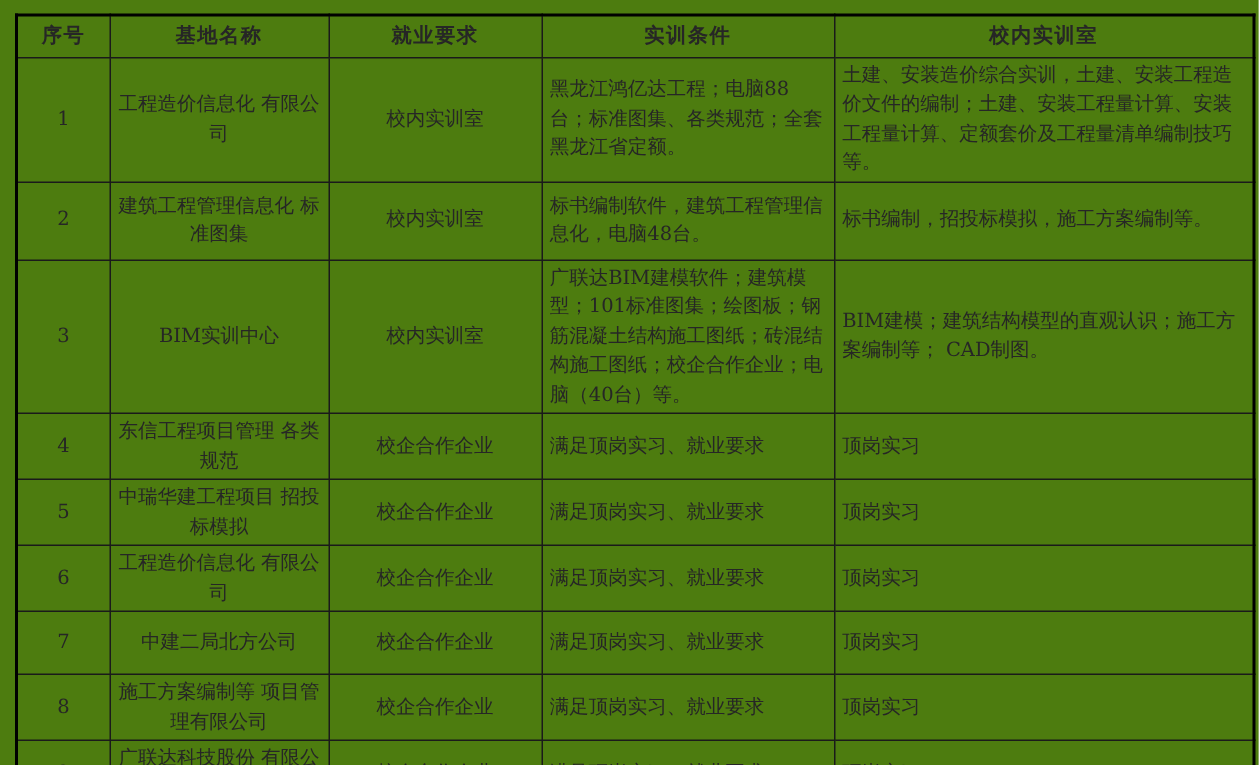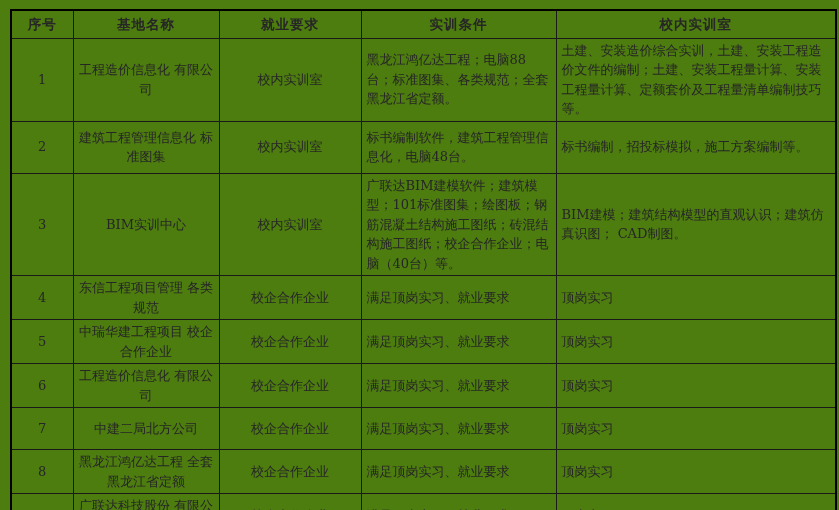--- a/index.html
+++ b/index.html
@@ -74,53 +74,53 @@
       <td class="c-center">建筑工程管理信息化 标准图集</td>
       <td class="c-center">校内实训室</td>
       <td class="c-left">标书编制软件，建筑工程管理信息化，电脑48台。</td>
       <td class="c-left">标书编制，招投标模拟，施工方案编制等。</td>
     </tr>
     <tr style="height:99px">
       <td class="c-center">3</td>
       <td class="c-center">BIM实训中心</td>
       <td class="c-center">校内实训室</td>
       <td class="c-left">广联达BIM建模软件；建筑模型；101标准图集；绘图板；钢筋混凝土结构施工图纸；砖混结构施工图纸；校企合作企业；电脑（40台）等。</td>
-      <td class="c-left">BIM建模；建筑结构模型的直观认识；建筑仿真识图； CAD制图。</td>
+      <td class="c-left">BIM建模；建筑结构模型的直观认识；施工方案编制等； CAD制图。</td>
     </tr>
     <tr style="height:42px">
       <td class="c-center">4</td>
       <td class="c-center">东信工程项目管理 各类规范</td>
       <td class="c-center">校企合作企业</td>
       <td class="c-left">满足顶岗实习、就业要求</td>
       <td class="c-left">顶岗实习</td>
     </tr>
     <tr style="height:42px">
       <td class="c-center">5</td>
-      <td class="c-center">中瑞华建工程项目 校企合作企业</td>
+      <td class="c-center">中瑞华建工程项目 招投标模拟</td>
       <td class="c-center">校企合作企业</td>
       <td class="c-left">满足顶岗实习、就业要求</td>
       <td class="c-left">顶岗实习</td>
     </tr>
     <tr style="height:42px">
       <td class="c-center">6</td>
       <td class="c-center">工程造价信息化 有限公司</td>
       <td class="c-center">校企合作企业</td>
       <td class="c-left">满足顶岗实习、就业要求</td>
       <td class="c-left">顶岗实习</td>
     </tr>
     <tr style="height:42px">
       <td class="c-center">7</td>
       <td class="c-center">中建二局北方公司</td>
       <td class="c-center">校企合作企业</td>
       <td class="c-left">满足顶岗实习、就业要求</td>
       <td class="c-left">顶岗实习</td>
     </tr>
     <tr style="height:40px">
       <td class="c-center">8</td>
-      <td class="c-center">黑龙江鸿亿达工程 全套黑龙江省定额</td>
+      <td class="c-center">施工方案编制等 项目管理有限公司</td>
       <td class="c-center">校企合作企业</td>
       <td class="c-left">满足顶岗实习、就业要求</td>
       <td class="c-left">顶岗实习</td>
     </tr>
     <tr style="height:42px">
       <td class="c-center">9</td>
       <td class="c-center">广联达科技股份 有限公司</td>
       <td class="c-center">校企合作企业</td>
       <td class="c-left">满足顶岗实习、就业要求</td>
       <td class="c-left">顶岗实习</td>

